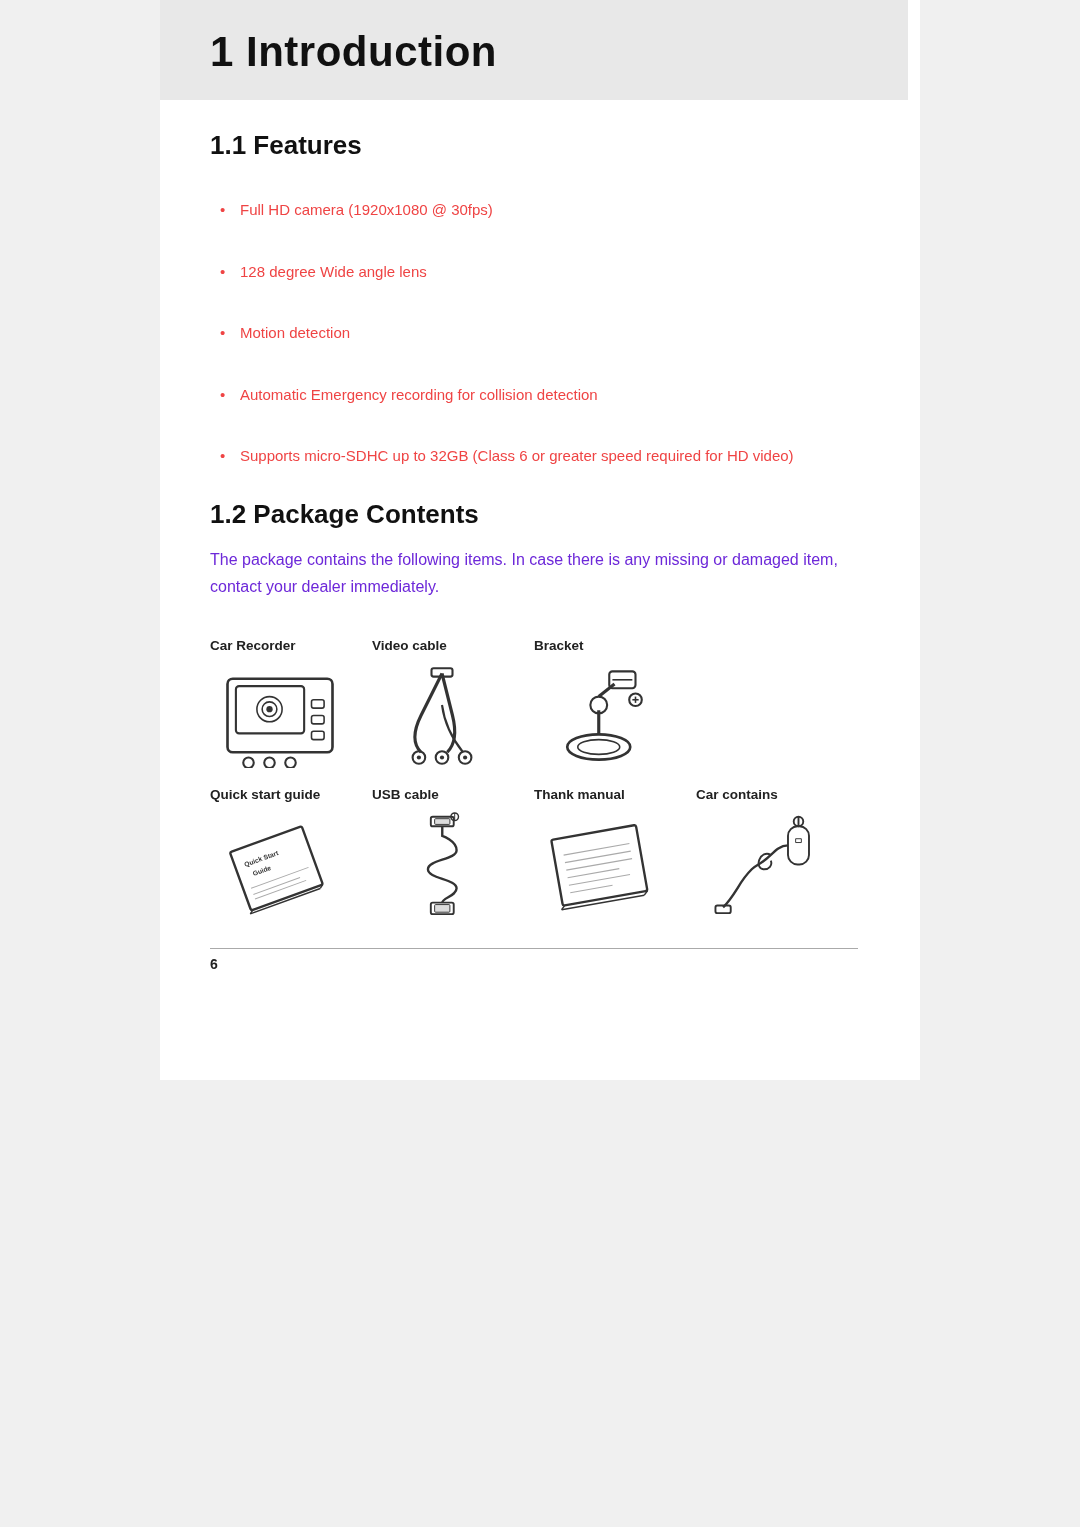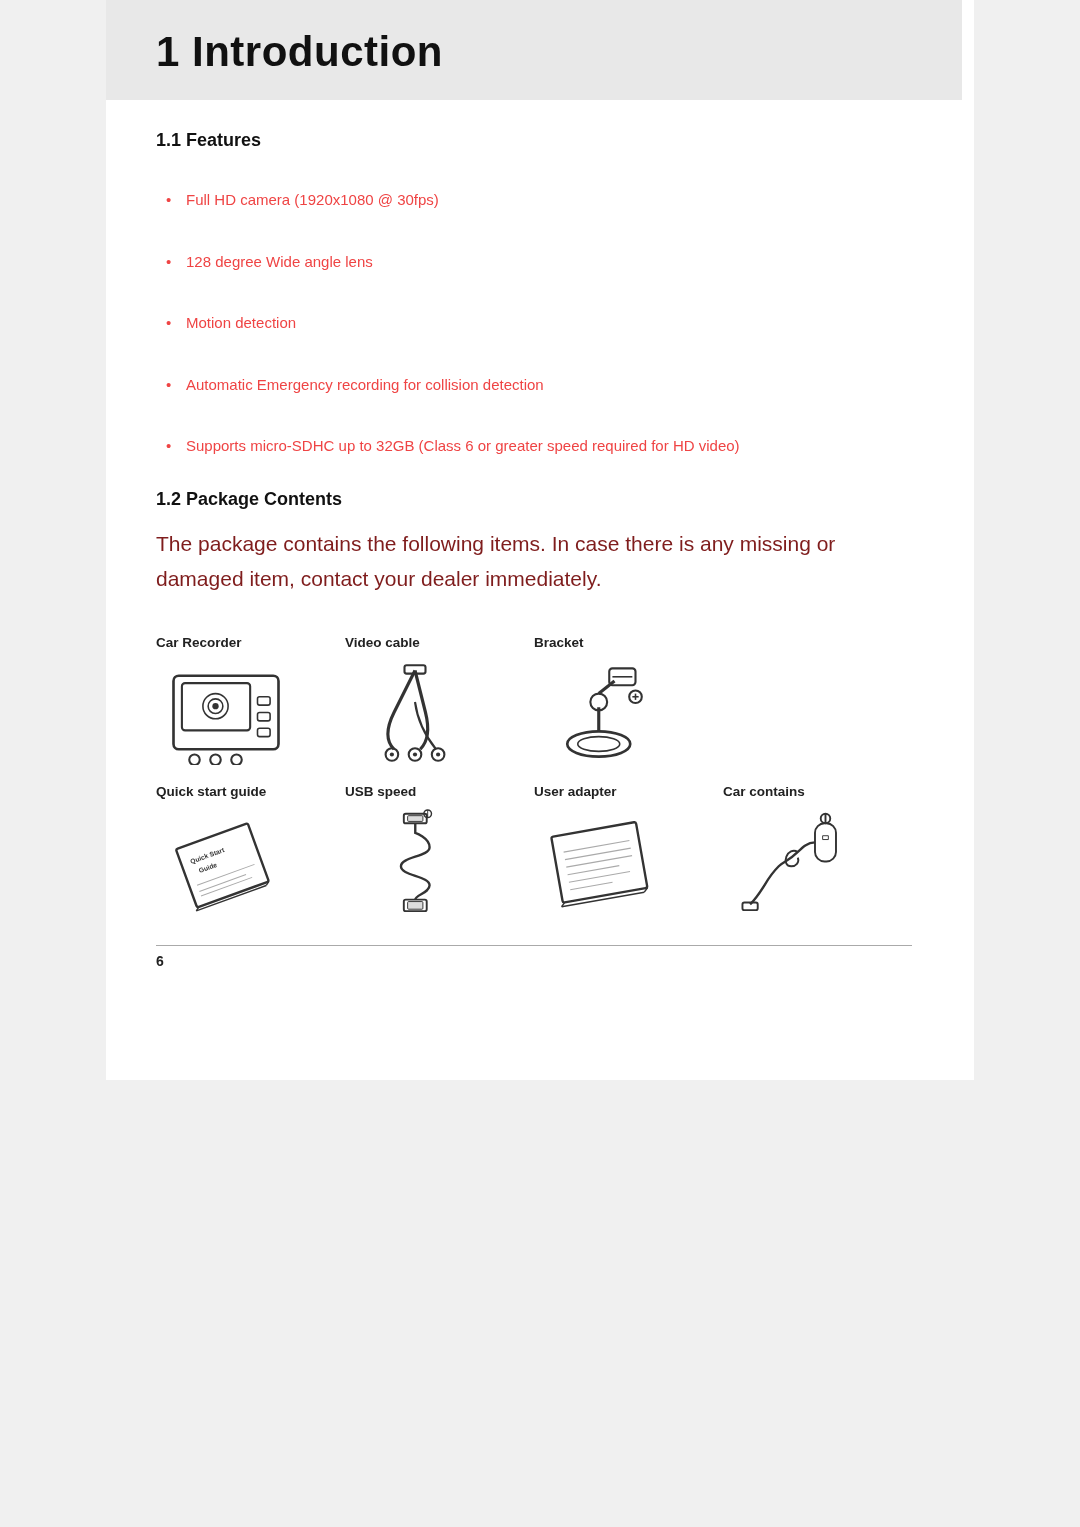--- a/index.html
+++ b/index.html
@@ -7,21 +7,21 @@
     body {
       background: #f0f0f0;
       display: flex;
       justify-content: center;
       align-items: flex-start;
       min-height: 100vh;
       font-family: Arial, sans-serif;
     }
 
     .page {
-      width: 868px;
+      width: 760px;
       min-height: 1080px;
       background: #fff;
       padding: 0 12px 40px 0;
       position: relative;
     }
 
     .chapter-header {
       background: #e8e8e8;
       padding: 28px 50px 24px 50px;
       margin-bottom: 30px;
@@ -40,21 +40,21 @@
 
     .intro-text {
       font-size: 15px;
       line-height: 1.7;
       color: #222;
       text-align: justify;
       margin-bottom: 30px;
     }
 
     .section-title {
-      font-size: 18px;
+      font-size: 26px;
       font-weight: bold;
       color: #111;
       margin-bottom: 16px;
       margin-top: 10px;
     }
 
     .features-list {
       list-style: none;
       margin-bottom: 30px;
       padding-left: 10px;
@@ -71,23 +71,23 @@
     }
 
     .features-list li::before {
       content: '•';
       position: absolute;
       left: 0;
       top: 0;
     }
 
     .package-text {
-      font-size: 21px;
+      font-size: 16px;
       line-height: 1.7;
-      color: #7f1d1d;
+      color: #6d28d9;
       margin-bottom: 30px;
       text-align: left;
     }
 
     .items-grid {
       display: grid;
       grid-template-columns: repeat(4, 1fr);
       gap: 0;
       margin-bottom: 0;
       font-weight: bold;
@@ -251,41 +251,41 @@
 
               <line x1="28" y1="68" x2="92" y2="68" stroke="#aaa" stroke-width="1"></line>
               <line x1="28" y1="75" x2="80" y2="75" stroke="#aaa" stroke-width="1"></line>
               <line x1="28" y1="80" x2="85" y2="80" stroke="#aaa" stroke-width="1"></line>
             </g>
           </svg>
         </div>
       </div>
 
       <div class="item-cell">
-        <span class="item-label">USB speed</span>
+        <span class="item-label">USB cable</span>
         <div class="item-image">
           <svg viewBox="0 0 120 110" xmlns="http://www.w3.org/2000/svg">
 
             <rect x="48" y="5" width="24" height="10" rx="2" fill="none" stroke="#333" stroke-width="2"></rect>
 
             <rect x="52" y="7" width="16" height="6" rx="1" fill="#ddd" stroke="#333" stroke-width="1"></rect>
 
             <path d="M60,15 L60,25 C60,25 75,30 75,40 C75,50 45,50 45,60 C45,70 75,70 75,80 C75,88 60,90 60,95" fill="none" stroke="#333" stroke-width="2.5"></path>
 
             <rect x="48" y="95" width="24" height="12" rx="2" fill="none" stroke="#333" stroke-width="2"></rect>
             <rect x="52" y="97" width="16" height="8" rx="1" fill="#ddd" stroke="#333" stroke-width="1"></rect>
 
             <circle cx="73" cy="5" r="4" fill="none" stroke="#333" stroke-width="1.5"></circle>
             <line x1="73" y1="1" x2="73" y2="9" stroke="#333" stroke-width="1"></line>
           </svg>
         </div>
       </div>
 
       <div class="item-cell">
-        <span class="item-label">User adapter</span>
+        <span class="item-label">Thank manual</span>
         <div class="item-image">
           <svg viewBox="0 0 130 110" xmlns="http://www.w3.org/2000/svg">
 
             <g transform="rotate(-10, 65, 55)">
               <rect x="15" y="20" width="90" height="70" rx="2" fill="none" stroke="#333" stroke-width="2.5"></rect>
 
               <line x1="17" y1="90" x2="13" y2="94" stroke="#333" stroke-width="1.5"></line>
               <line x1="105" y1="90" x2="101" y2="94" stroke="#333" stroke-width="1.5"></line>
               <line x1="13" y1="94" x2="101" y2="94" stroke="#333" stroke-width="1.5"></line>
 

